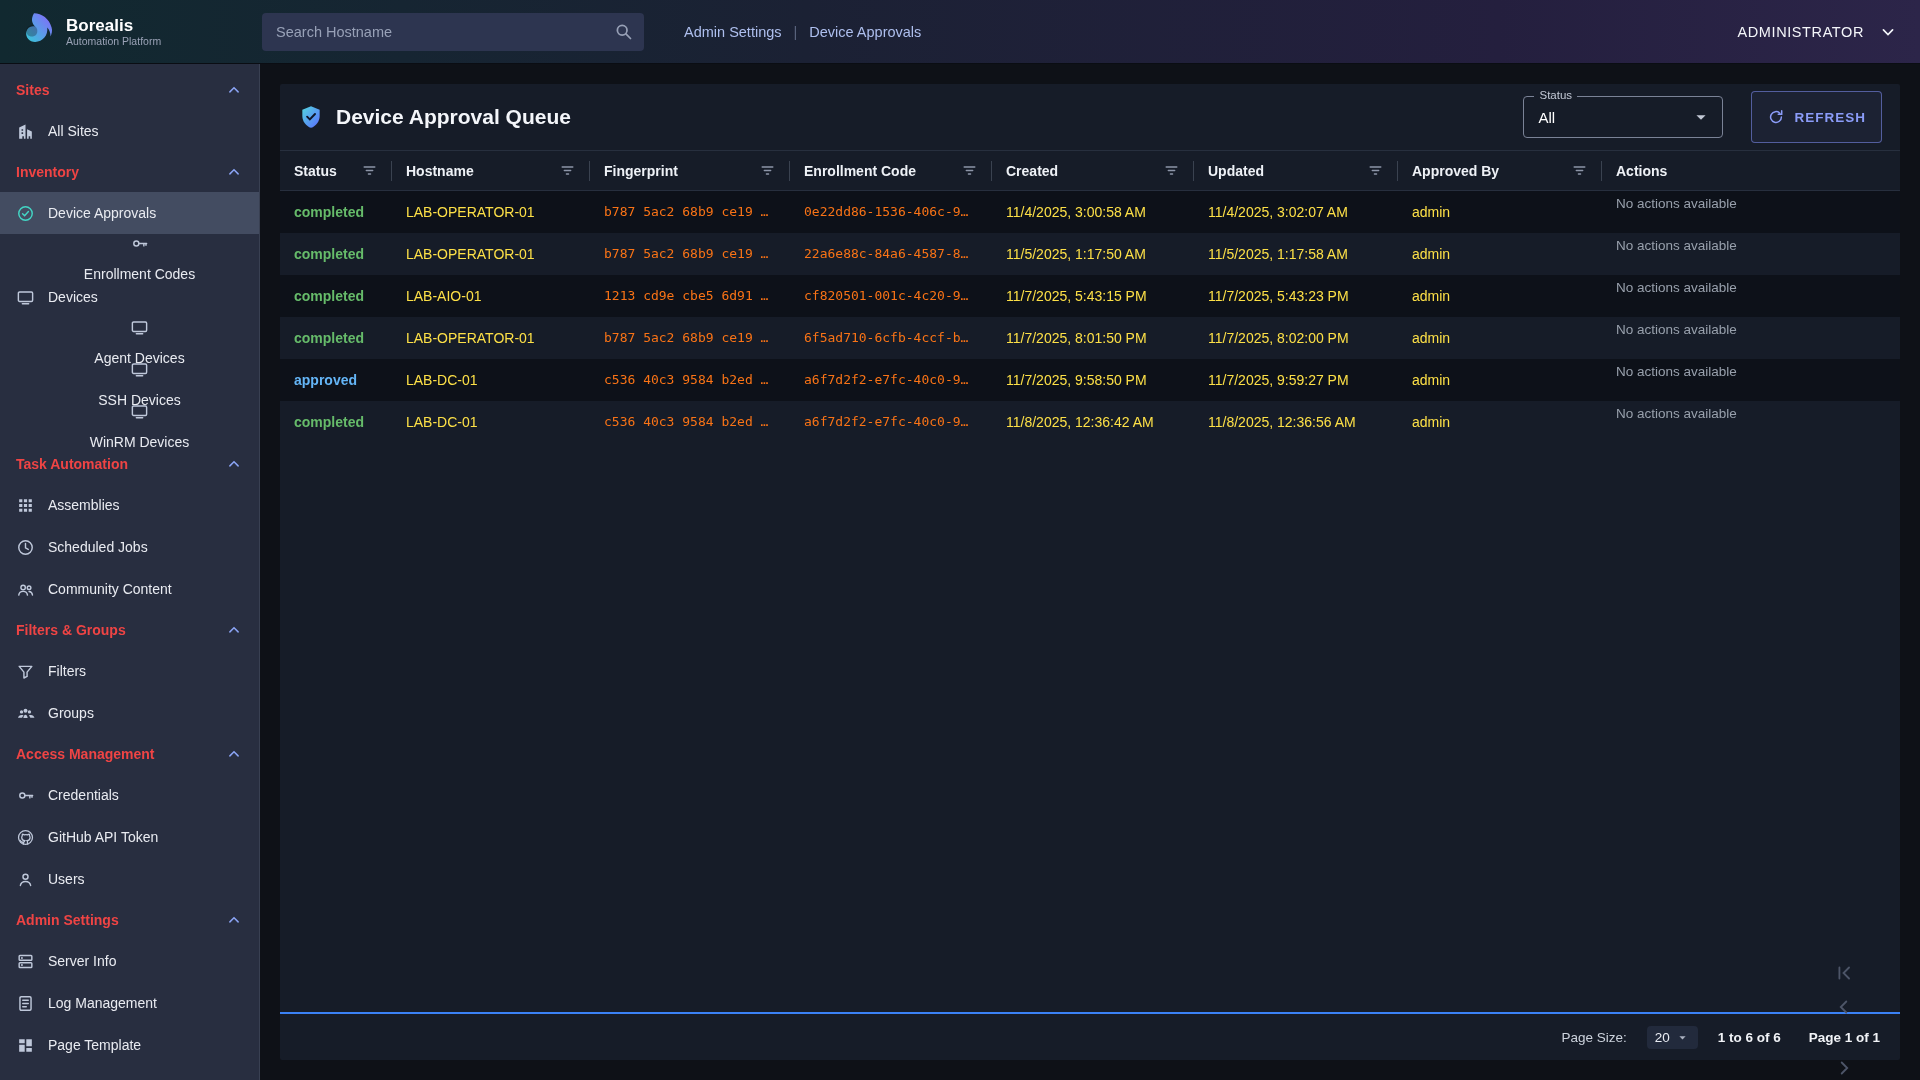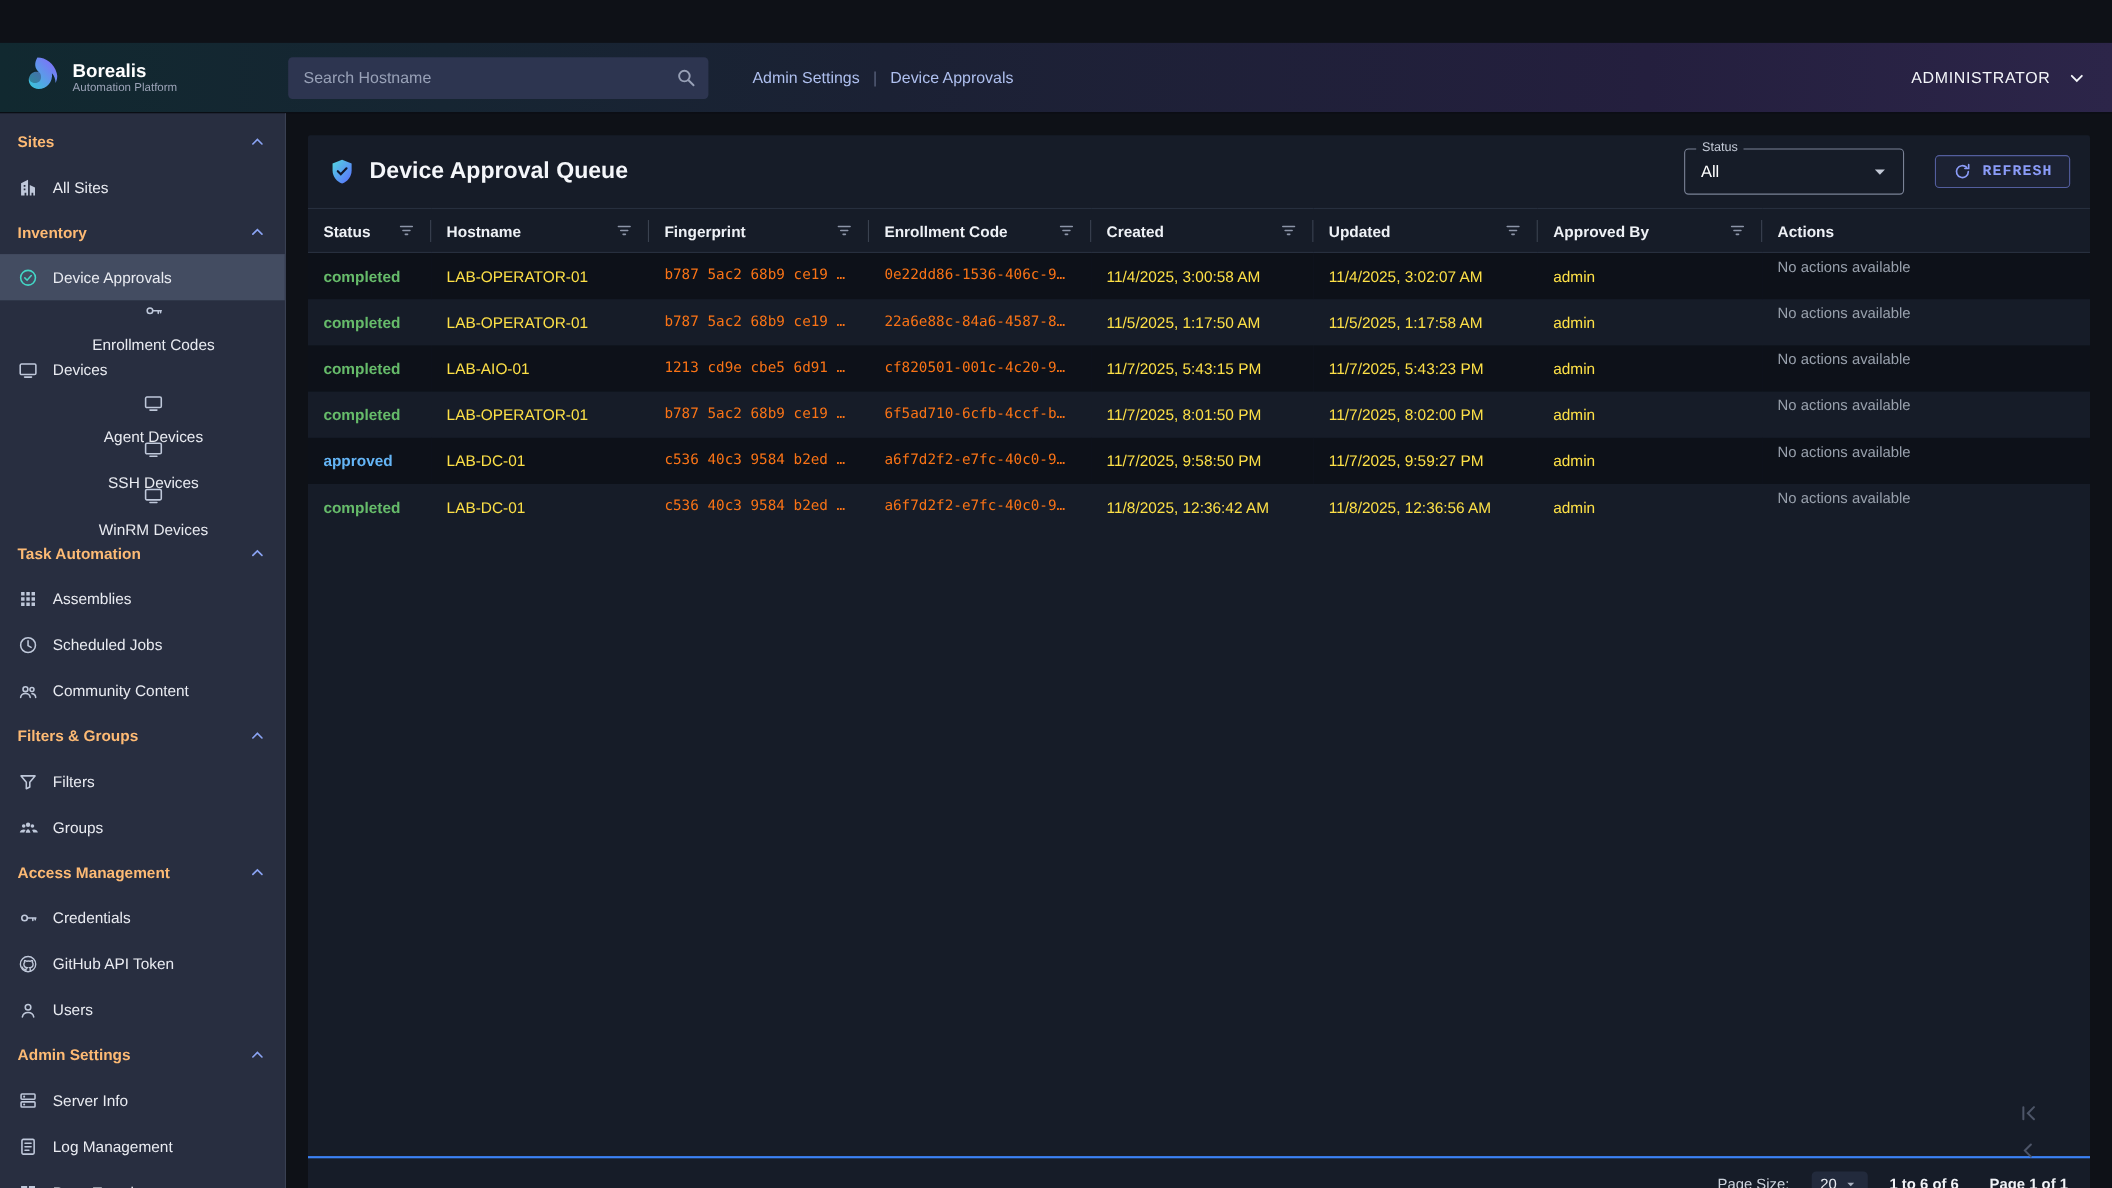--- a/index.html
+++ b/index.html
@@ -3,21 +3,21 @@
 <meta charset="utf-8">
 <style>
   * { margin:0; padding:0; box-sizing:border-box; }
   html,body { width:1920px; height:1080px; }
   body { font-family:"Liberation Sans",sans-serif; background:#0e1117; color:#e6e9ef; overflow:hidden; }
   svg { display:block; width:100%; height:100%; }
 
   
   .topbar { height:64px; display:flex; align-items:center;
     background:linear-gradient(90deg,#112930 0%,#1b2134 42%,#241f3e 78%,#2c2549 100%);
-    border-bottom:1px solid #0a0d13;margin-top:39px; }
+    border-bottom:1px solid #0a0d13; }
   .brand { width:260px; flex:none; display:flex; align-items:center; gap:10px; padding:0 12px; }
   .logo { width:44px; height:44px; flex:none; }
   .brand-title { font-size:17px; font-weight:700; color:#ffffff; line-height:1.15; }
   .brand-sub { font-size:10.5px; color:#9aa2b6; }
   .search-wrap { position:relative; width:382px; margin-left:2px; }
   .search-input { width:100%; height:38px; background:#2d3550; border:none; border-radius:4px;
     padding:0 42px 0 14px; color:#e6e9f2; font-size:14.5px; font-family:inherit; outline:none; }
   .search-input::placeholder { color:#98a1b7; }
   .search-icn { position:absolute; right:10px; top:8px; width:21px; height:21px; color:#97a0b6; cursor:pointer; }
   .breadcrumb { margin-left:40px; display:flex; align-items:center; gap:12px; font-size:14.5px; }
@@ -26,21 +26,21 @@
   .user-menu { margin-left:auto; display:flex; align-items:center; gap:14px; margin-right:22px;
     color:#f4f6fa; font-size:14.5px; font-weight:500; letter-spacing:.6px; cursor:pointer; }
   .icn20 { width:20px; height:20px; }
   .icn16 { width:18px; height:18px; }
 
   
   .layout { display:flex; height:1016px; }
   .sidebar { width:260px; flex:none; background:#282e40; border-right:1px solid #394052;
     padding-top:6px; overflow:hidden; }
   .section-header { height:40px; display:flex; align-items:center; justify-content:space-between;
-    padding:0 16px; color:#fdba74; font-weight:700; font-size:14px; cursor:pointer; }
+    padding:0 16px; color:#ef4444; font-weight:700; font-size:14px; cursor:pointer; }
   .chev { width:18px; height:18px; color:#8ba4f4; }
   .side-item { height:42px; display:flex; align-items:center; gap:13px; padding:0 16px;
     font-size:14px; color:#e9ebf1; cursor:pointer; }
   .side-item.sub { padding-left:36px;flex-direction:column; }
   .side-item.selected { background:#434c61; }
   .icn { width:19px; height:19px; color:#bfc8da; flex:none; }
   .side-item.selected .icn { color:#43d6c5; }
 
   main { flex:1; padding:20px; display:flex; }
   .card { background:#161c28; flex:1; display:flex; flex-direction:column; border-radius:2px; }
@@ -49,24 +49,24 @@
   .card-header { height:66px; flex:none; display:flex; align-items:center; padding:0 18px; }
   .shield { width:26px; height:26px; flex:none; }
   .page-title { font-size:21px; font-weight:700; color:#f4f6fa; margin-left:12px; }
   .status-select { margin-left:auto; position:relative; width:200px; height:42px;
     border:1px solid #7a8296; border-radius:4px; display:flex; align-items:center;
     padding:0 10px 0 14px; cursor:pointer; }
   .float-label { position:absolute; top:-8px; left:10px; background:#161c28; padding:0 5px;
     font-size:11.5px; color:#c3c9d6; }
   .select-value { font-size:15px; color:#ffffff; }
   .caret { margin-left:auto; width:22px; height:22px; color:#c3c9d6; }
-  .refresh-btn { margin-left:28px; display:flex; align-items:center; gap:9px; height:30px;
+  .refresh-btn { margin-left:28px; display:flex; align-items:center; gap:9px; height:52px;
     padding:0 15px; border:1px solid rgba(130,144,245,.55); border-radius:4px;
     background:rgba(130,144,245,.06); color:#8b9cf8; font-size:13.5px; font-weight:600;
-    letter-spacing:1px; font-family:Liberation Mono, monospace; cursor:pointer; }
+    letter-spacing:1px; font-family:Liberation Sans, sans-serif; cursor:pointer; }
   .refresh-btn .icn16 { color:#8b9cf8; }
 
   
   table.grid { width:100%; border-collapse:collapse; table-layout:fixed; }
   th { text-align:left; padding:0 14px; height:40px; position:relative;
     border-top:1px solid #272f3e; border-bottom:1px solid #272f3e; }
   th:not(:last-child)::after { content:''; position:absolute; right:0; top:10px; height:20px;
     width:1px; background:#3a4250; }
   .th-inner { display:flex; align-items:center; justify-content:space-between; }
   .col-label { font-weight:700; font-size:14px; color:#eef1f6; }

